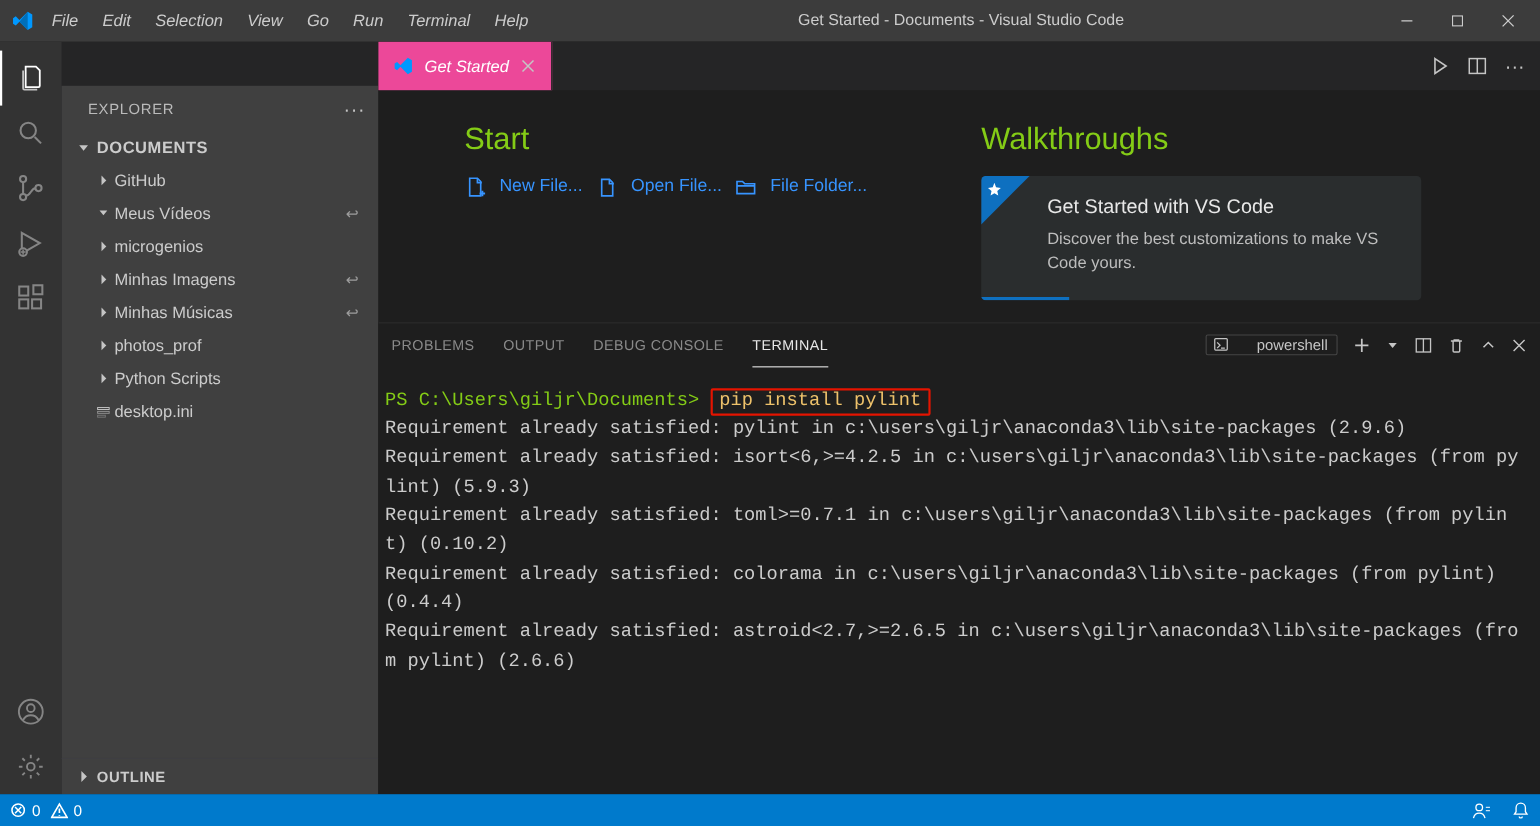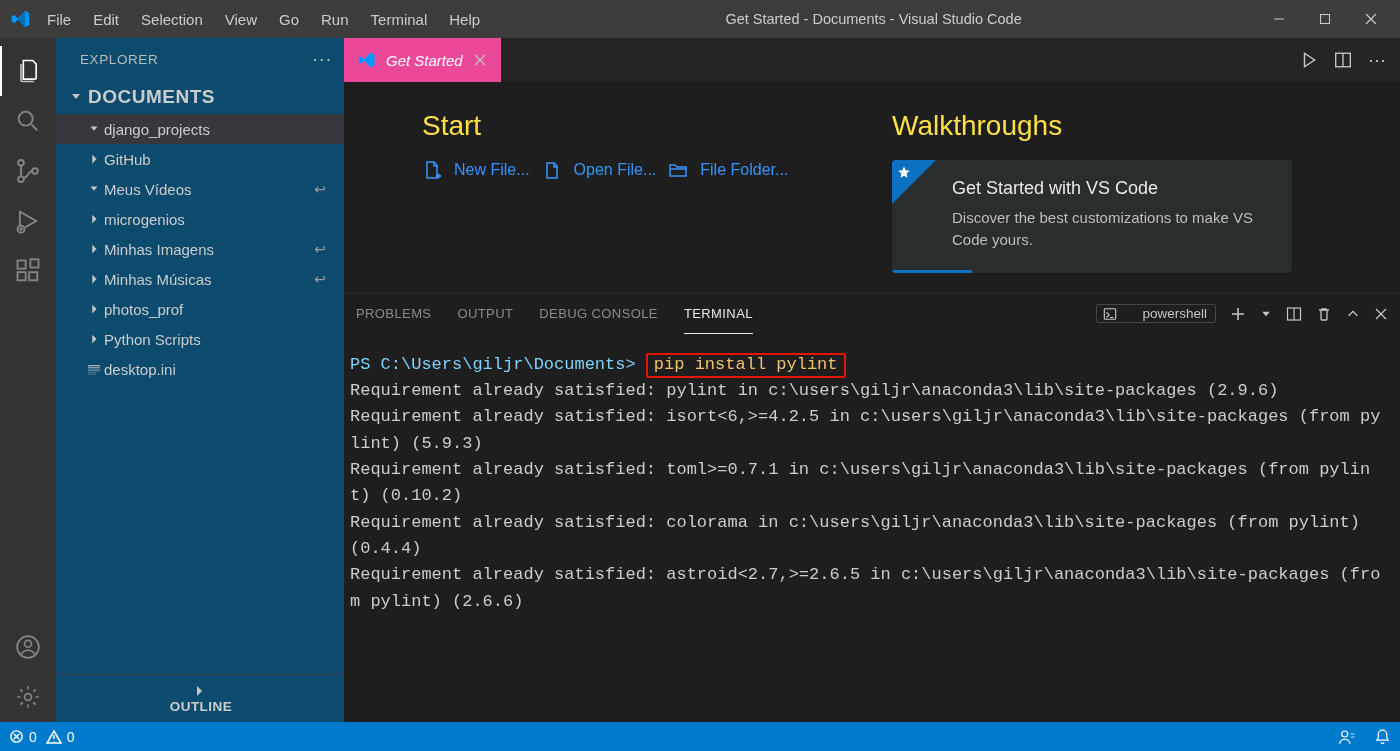--- a/index.html
+++ b/index.html
@@ -3,76 +3,76 @@
 <meta charset="utf-8">
 <style>
   * { box-sizing: border-box; margin:0; padding:0; }
   html,body { width:1400px; height:751px; overflow:hidden; font-family:"Segoe UI",Arial,sans-serif; background:#1e1e1e; color:#cccccc; font-size:13px; }
   .root { display:flex; flex-direction:column; width:1400px; height:751px; }
 
   
   .titlebar { height:38px; background:#3c3c3c; display:flex; align-items:center; color:#cccccc; font-size:15px; padding:0 6px; }
   .titlebar .logo { width:30px; display:flex; justify-content:center; }
   .titlebar .menu { display:flex; }
-  .titlebar .menu-item { padding:0 11px; height:38px; display:flex; align-items:center; cursor:default; }
+  .titlebar .menu-item { padding:0 11px; height:38px; display:flex; align-items:center; cursor:default;font-style:italic; }
   .titlebar .title-center { flex:1; text-align:center; font-size:14.5px; }
   .titlebar .win-controls { display:flex; }
   .titlebar .win-btn { width:46px; height:38px; display:flex; align-items:center; justify-content:center; }
 
   
   .body { flex:1; display:flex; min-height:0; background:#252526; }
 
   
   .activitybar { width:56px; background:#333333; display:flex; flex-direction:column; align-items:center; padding-top:8px; }
   .act-item { width:56px; height:50px; display:flex; align-items:center; justify-content:center; color:#858585; position:relative; }
   .act-item.active { color:#ffffff; }
   .act-item.active::before { content:""; position:absolute; left:0; top:0; bottom:0; width:2px; background:#ffffff; }
   .act-spacer { flex:1; }
 
   
-  .sidebar { width:288px; background:#0c4a6e; display:flex; flex-direction:column; }
+  .sidebar { width:288px; background:#404040; display:flex; flex-direction:column;margin-top:40px; }
   .side-title { height:42px; display:flex; align-items:center; justify-content:space-between; padding:0 12px 0 24px; color:#bbbbbb; font-size:13.5px; letter-spacing:0.6px; }
   .side-title .dots { color:#c5c5c5; font-size:18px; }
   .tree { flex:1; overflow:hidden; }
-  .tree-hdr { display:flex; align-items:center; padding:6px 10px 6px 12px; font-weight:700; font-size:19px; color:#cccccc; letter-spacing:0.5px; }
+  .tree-hdr { display:flex; align-items:center; padding:6px 10px 6px 12px; font-weight:700; font-size:15px; color:#cccccc; letter-spacing:0.5px; }
   .tree-row { display:flex; align-items:center; height:30px; padding-left:28px; font-size:15px; color:#cccccc; position:relative; }
   .tree-row.sel { background:#37373d; }
   .tree-row .twist { width:20px; display:inline-flex; justify-content:center; }
   .tree-row .link-ind { position:absolute; right:18px; color:#9d9d9d; font-size:14px; }
-  .outline-hdr { display:flex; align-items:center; padding:8px 10px 8px 12px; font-weight:700; font-size:13.5px; color:#cccccc; letter-spacing:0.5px; border-top:1px solid #3e3e42;flex-direction:column; }
+  .outline-hdr { display:flex; align-items:center; padding:8px 10px 8px 12px; font-weight:700; font-size:13.5px; color:#cccccc; letter-spacing:0.5px; border-top:1px solid #3e3e42; }
 
   
   .editor-area { flex:1; display:flex; flex-direction:column; background:#1e1e1e; min-width:0; }
   .tabs-row { height:44px; background:#252526; display:flex; align-items:stretch; }
   .tab { background:#ec4899; padding:0 14px; display:flex; align-items:center; gap:10px; font-size:15px; font-style:italic; color:#ffffff; border-right:1px solid #252526; }
   .tab .tab-close { font-style:normal; color:#c5c5c5; }
   .tabs-actions { margin-left:auto; display:flex; align-items:center; gap:16px; padding-right:14px; color:#c5c5c5; }
 
   .welcome { display:flex; flex:0 0 auto; padding:28px 60px 20px 78px; gap:60px; color:#cccccc; min-height:200px; }
-  .welcome h1 { font-size:28px; font-weight:300; color:#fde047; margin-bottom:18px; }
+  .welcome h1 { font-size:28px; font-weight:300; color:#84cc16; margin-bottom:18px; }
   .welcome .links { display:flex; flex-direction:row; gap:12px; }
   .welcome .link { display:flex; align-items:center; gap:12px; color:#3794ff; font-size:16px; }
   .welcome .link svg { flex:0 0 20px; }
   .walk-col { flex:0 0 430px;padding-left:30px; }
   .walk-card { background:#2a2d2e; border-radius:4px; padding:18px 22px 22px 60px; position:relative; overflow:hidden; margin-top:4px; }
   .walk-card .corner { position:absolute; top:0; left:0; width:0; height:0; border-top:44px solid #0e70c0; border-right:44px solid transparent; }
   .walk-card .star { position:absolute; top:5px; left:5px; color:#fff; }
   .walk-card h2 { font-size:18px; font-weight:400; color:#e8e8e8; margin-bottom:8px; }
   .walk-card p { font-size:15px; color:#bdbdbd; line-height:1.45; }
   .walk-card .prog { position:absolute; left:0; bottom:0; height:3px; background:#0e70c0; width:80px; }
 
   
   .panel { flex:1; display:flex; flex-direction:column; border-top:1px solid #2b2b2b; min-height:0; background:#1e1e1e; }
   .panel-tabs { height:40px; display:flex; align-items:center; padding:0 12px; gap:26px; color:#8a8a8a; font-size:13px; letter-spacing:.4px; }
   .ptab { height:40px; display:flex; align-items:center; }
   .ptab.active { color:#e7e7e7; border-bottom:1px solid #e7e7e7; }
   .panel-tabs .right { margin-left:auto; display:flex; align-items:center; gap:14px; color:#c5c5c5; font-size:13.5px; letter-spacing:0; }
-  .panel-tabs .shellbox { display:flex; align-items:center; gap:25px; border:1px solid #454545; padding:1px 8px 1px 6px; border-radius:2px; }
+  .panel-tabs .shellbox { display:flex; gap:25px; border:1px solid #454545; padding:1px 8px 1px 6px; border-radius:2px; }
   .term { flex:1; padding:18px 10px 6px 6px; font-family:Consolas,"Courier New",monospace; font-size:17px; color:#cccccc; line-height:1.55; white-space:pre-wrap; word-break:break-all; overflow:hidden; }
-  .term .prompt { color:#7dd3fc; }
+  .term .prompt { color:#84cc16; }
   .term .cmd-hi { color:#EEC26B; border:2px solid #e51400; padding:0 6px 2px; border-radius:2px; }
 
   
   .statusbar { height:29px; background:#007acc; color:#ffffff; display:flex; align-items:center; font-size:14px; }
   .statusbar .sb-item { display:flex; align-items:center; gap:5px; padding:0 9px; height:29px; }
   .statusbar .sb-right { margin-left:auto; display:flex; }
 
   svg { display:block; }
   .icon { display:inline-flex; }
 </style>
@@ -180,28 +180,20 @@
       <div class="tree">
         <div class="tree-hdr">
           <span class="icon" style="margin-right:4px;">
             <svg width="16" height="16" viewBox="0 0 16 16">
                 <path fill="#c5c5c5" d="M4 5l4 5 4-5z"></path>
               </svg>
           </span>
           <span>DOCUMENTS</span>
         </div>
 
-        <div class="tree-row sel">
-          <span class="twist">
-              <svg width="14" height="14" viewBox="0 0 16 16">
-                <path fill="#c5c5c5" d="M4 5l4 5 4-5z"></path>
-              </svg>
-            </span>
-          <span>django_projects</span>
-        </div>
         <div class="tree-row">
           <span class="twist">
               <svg width="14" height="14" viewBox="0 0 16 16">
                 <path fill="#c5c5c5" d="M6 3l5 5-5 5z"></path>
               </svg>
             </span>
           <span>GitHub</span>
         </div>
         <div class="tree-row">
           <span class="twist">

